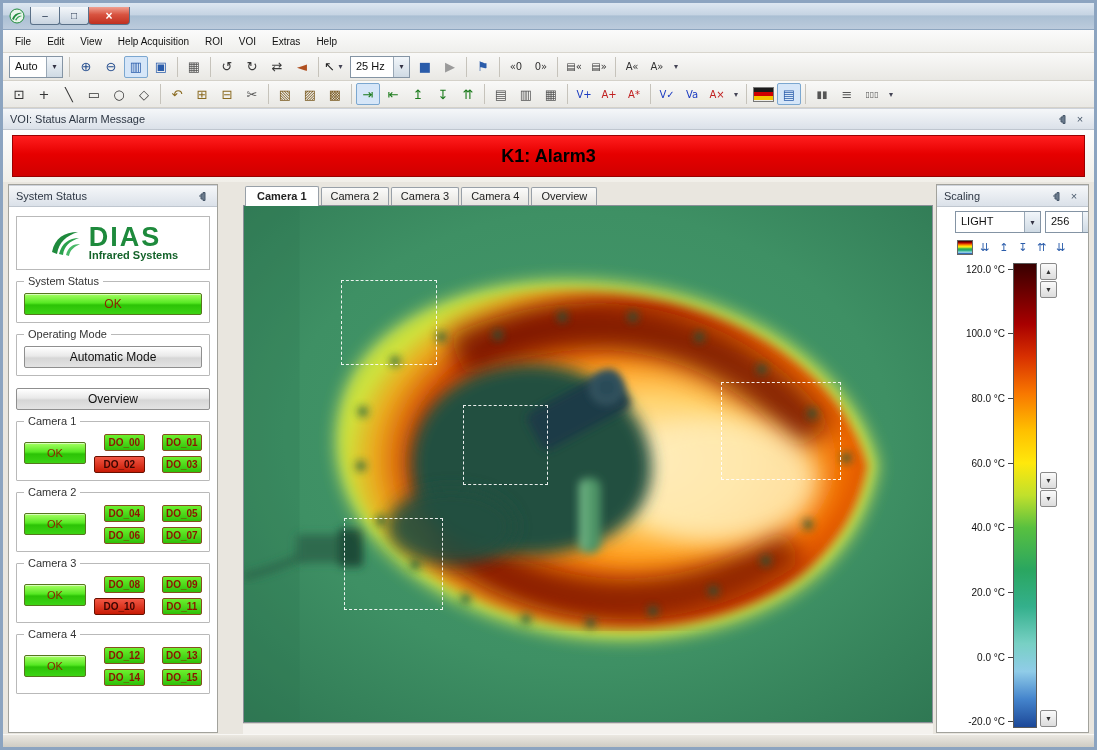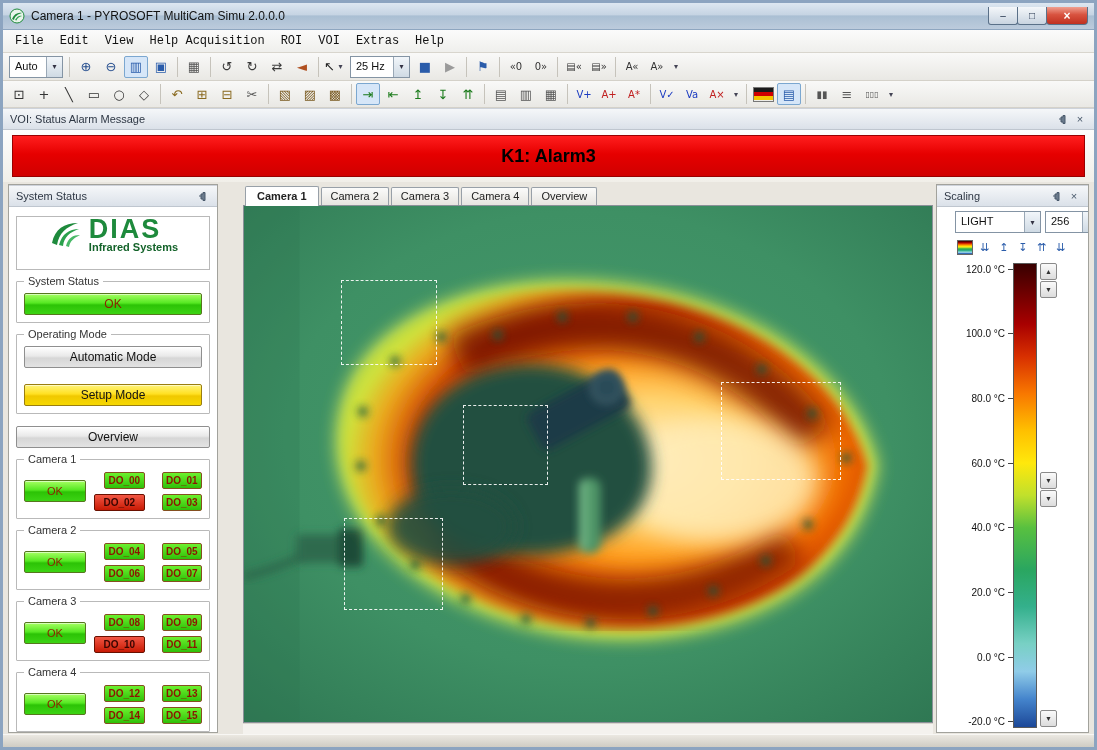--- a/index.html
+++ b/index.html
@@ -8,21 +8,21 @@
   
   #titlebar{height:26px;flex:none;display:flex;align-items:center;padding:0 6px;gap:6px;
     background:linear-gradient(180deg,#dde7f1 0%,#c6d4e3 45%,#aabfd3 50%,#bccbdc 100%);border-bottom:1px solid #8ea6c0;}
   #title-text{font-size:12px;color:#111;flex:1;white-space:nowrap;overflow:hidden;}
   .win-btns{display:flex;}
   .win-btn{width:28px;height:17px;border:1px solid #5a7088;border-top:none;display:flex;align-items:center;justify-content:center;
     font-size:10px;color:#20304a;background:linear-gradient(#f4f7fa,#c9d4e0);border-radius:0 0 3px 3px;margin-left:-1px;}
   .win-btn.close{width:40px;background:linear-gradient(#f0a090,#d85340 45%,#c03020);color:#fff;font-size:12px;font-weight:bold;border-radius:0 0 4px 4px;}
   
   #menubar{height:22px;flex:none;display:flex;align-items:center;background:linear-gradient(#fbfbfb,#efefec);border-bottom:1px solid #d8d5cd;padding-left:4px;}
-  .menu-item{font-size:12px;color:#111;padding:2px 8px;font-family:Liberation Mono, monospace;}
+  .menu-item{font-size:10px;color:#111;padding:2px 8px;}
   
   .toolbar{flex:none;display:flex;align-items:center;background:linear-gradient(#f9f9f8,#e9e8e4);border-bottom:1px solid #d4d1c9;padding:0 4px;gap:1px;}
   #toolbar1{height:27px;}
   #toolbar2{height:26px;}
   .tb-btn{width:24px;height:22px;border:1px solid transparent;background:transparent;display:flex;align-items:center;justify-content:center;
     font-family:"DejaVu Sans",sans-serif;font-size:13px;padding:0;border-radius:2px;}
   .tb-btn.sel{background:#d6e6f8;border-color:#7ba7d0;}
   .tb-sep{width:1px;height:20px;background:#c6c3bb;margin:0 3px;flex:none;}
   .tb-combo{height:20px;border:1px solid #8494a4;background:#fff;display:flex;align-items:stretch;margin:0 2px;}
   .tb-combo-text{font-size:11px;color:#111;padding:3px 5px 0 5px;flex:1;white-space:nowrap;}
@@ -41,21 +41,21 @@
     background:linear-gradient(180deg,#ff1e1e 0%,#e60000 45%,#d00000 100%);}
   #alarm-text{font-size:18px;font-weight:bold;color:#000;}
   
   #main-row{flex:1;position:relative;}
   .dockpanel{position:absolute;top:2px;bottom:14px;border:1px solid #a2a29c;background:#fff;box-sizing:border-box;display:flex;flex-direction:column;}
   #left-panel{left:5px;width:210px;}
   #right-panel{left:933px;width:153px;}
   #center-panel{position:absolute;left:240px;width:690px;top:2px;bottom:14px;}
   
   #left-body{flex:1;overflow:hidden;padding:2px 0 4px 0;}
-  #logo-box{margin:7px 7px 2px 7px;border:1px solid #b9b9b9;background:#fff;height:52px;display:flex;justify-content:center;gap:7px;}
+  #logo-box{margin:7px 7px 2px 7px;border:1px solid #b9b9b9;background:#fff;height:52px;display:flex;align-items:center;justify-content:center;gap:7px;}
   #logo-text{text-align:left;}
   #logo-name{font-size:27px;font-weight:bold;color:#1e8a3c;letter-spacing:2px;line-height:24px;}
   #logo-sub{font-size:11px;font-weight:bold;color:#14632a;}
   .group{border:1px solid #b9b9b9;margin:11px 7px 0 7px;padding:11px 7px 7px 7px;position:relative;border-radius:1px;}
   .group-label{position:absolute;top:-7px;left:7px;background:#fff;padding:0 4px;font-size:11px;color:#333;white-space:nowrap;}
   .btn{display:flex;align-items:center;justify-content:center;box-sizing:border-box;border-radius:2px;font-weight:normal;}
   .btn-green{background:linear-gradient(180deg,#a6ff62 0%,#55e822 45%,#2cc306 55%,#3cd414 100%);border:1px solid #56771e;color:#8a2500;}
   .btn-silver{background:linear-gradient(180deg,#ffffff 0%,#e9e9e9 45%,#d6d6d6 55%,#e3e3e3 100%);border:1px solid #8f8f8f;color:#111;}
   .btn-yellow{background:linear-gradient(180deg,#fff47a 0%,#ffe021 45%,#f0c800 55%,#f6d800 100%);border:1px solid #9a7e10;color:#111;}
   .big-btn{height:22px;width:100%;font-size:12px;box-shadow:inset 0 1px 0 rgba(255,255,255,.55);}
@@ -102,21 +102,20 @@
 <body>
 
 <div id="window">
 
   <div id="titlebar">
     <svg width="16" height="16" viewBox="0 0 16 16">
       <circle cx="8" cy="8" r="7" fill="#e8f4ea" stroke="#1e8a3c"></circle>
       <path d="M3 11 C5 6 9 4 13 5 C9 6 6 8 5 12 Z" fill="#1e8a3c"></path>
       <path d="M6 12 C8 8 11 7 13 8 C10 9 8 10 7.5 12.5 Z" fill="#2aa14c"></path>
     </svg>
-    <span id="title-text">Camera 1 - PYROSOFT MultiCam Simu 2.0.0.0</span>
     <div class="win-btns">
       <div class="win-btn">–</div>
       <div class="win-btn">□</div>
       <div class="win-btn close">×</div>
     </div>
   </div>
 
   <div id="menubar">
       <div class="menu-item">File</div>
       <div class="menu-item">Edit</div>
@@ -256,21 +255,20 @@
         </div>
 
         <div class="group">
           <span class="group-label">System Status</span>
           <div class="btn btn-green big-btn">OK</div>
         </div>
 
         <div class="group" id="op-mode-group">
           <span class="group-label">Operating Mode</span>
           <div class="btn btn-silver big-btn">Automatic Mode</div>
-          <div class="btn btn-yellow big-btn">Setup Mode</div>
         </div>
 
         <div id="overview-wrap">
           <div class="btn btn-silver big-btn">Overview</div>
         </div>
 
         <div id="camera-groups">
             <div class="group">
               <span class="group-label">Camera 1</span>
               <div class="cam-group">

